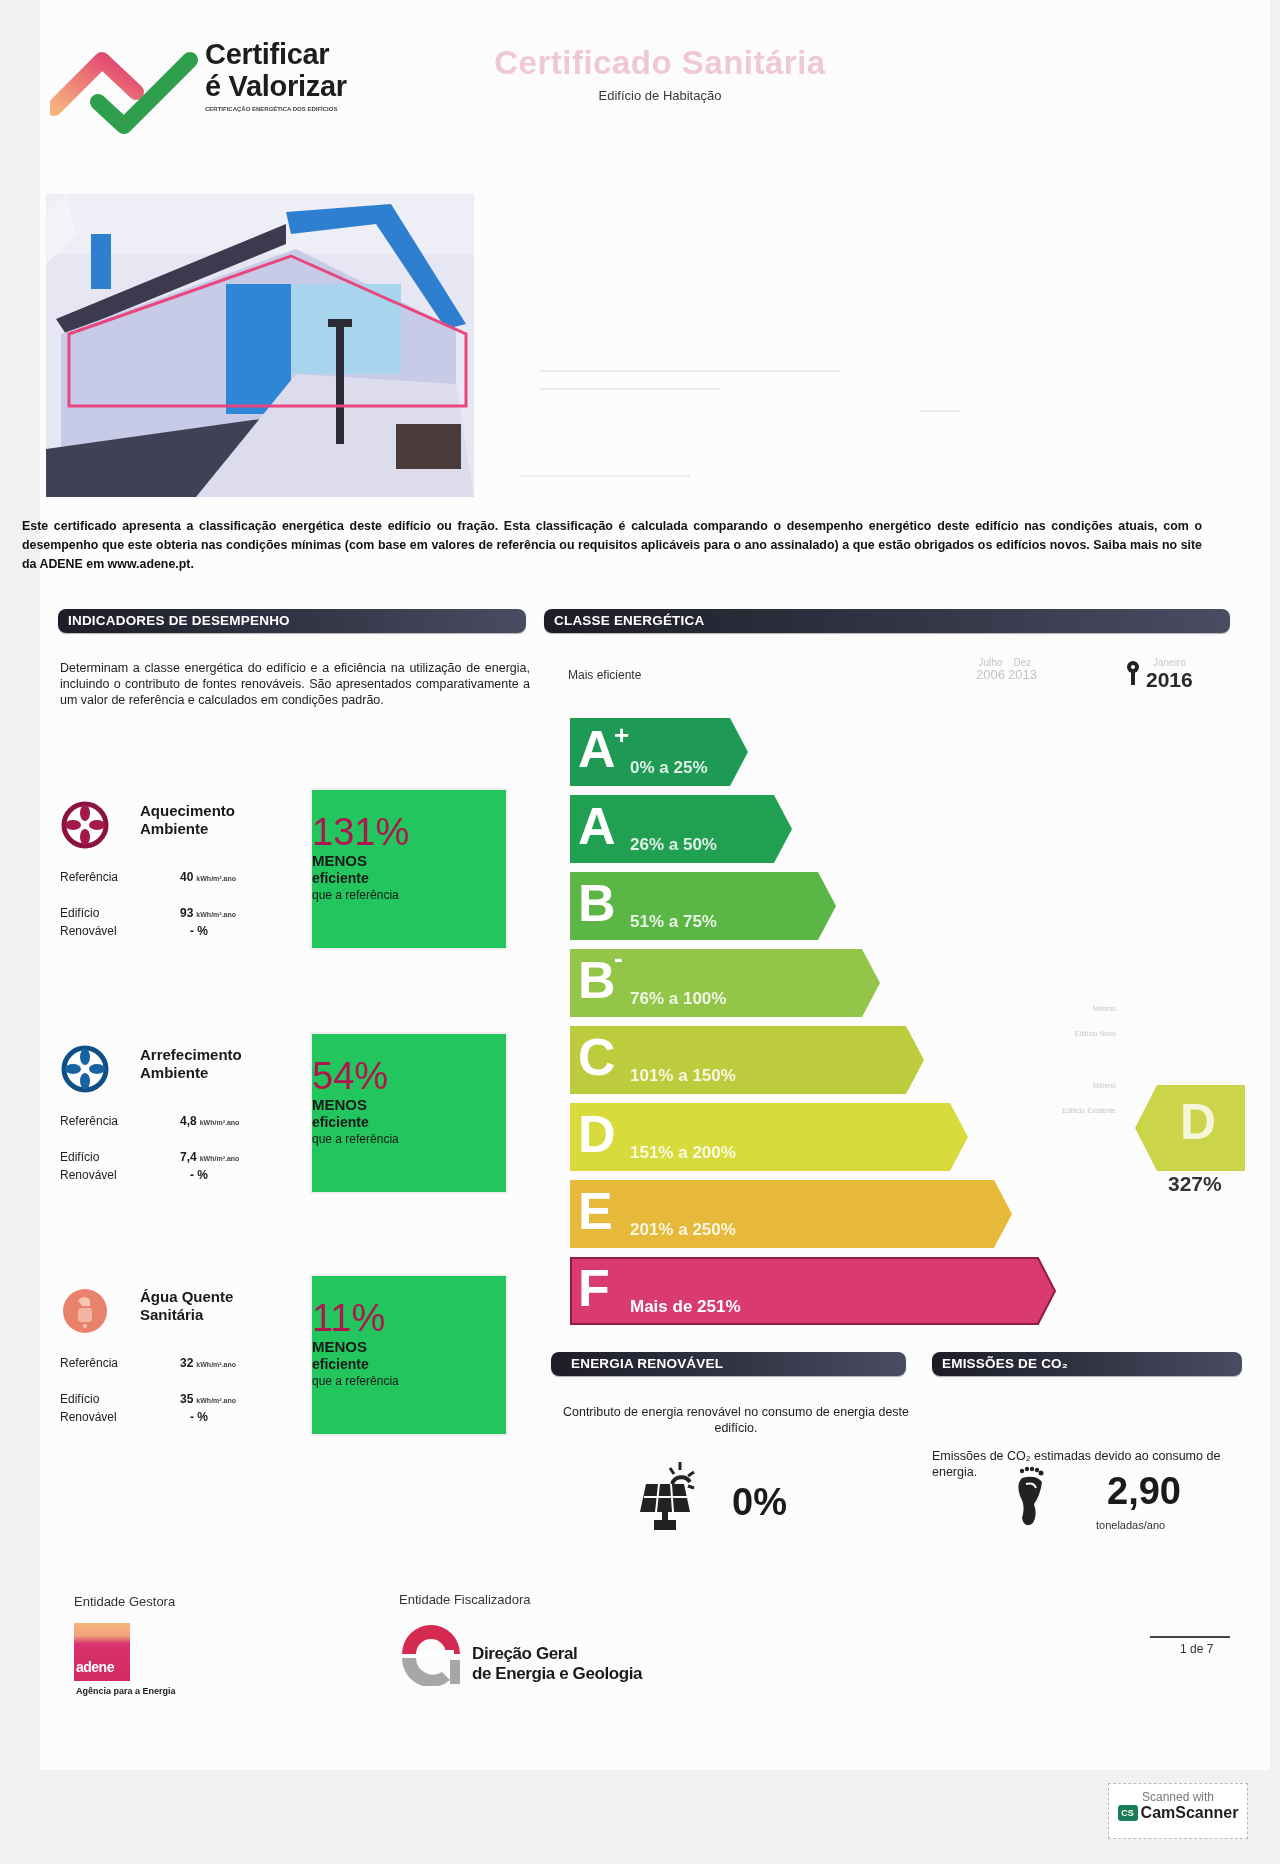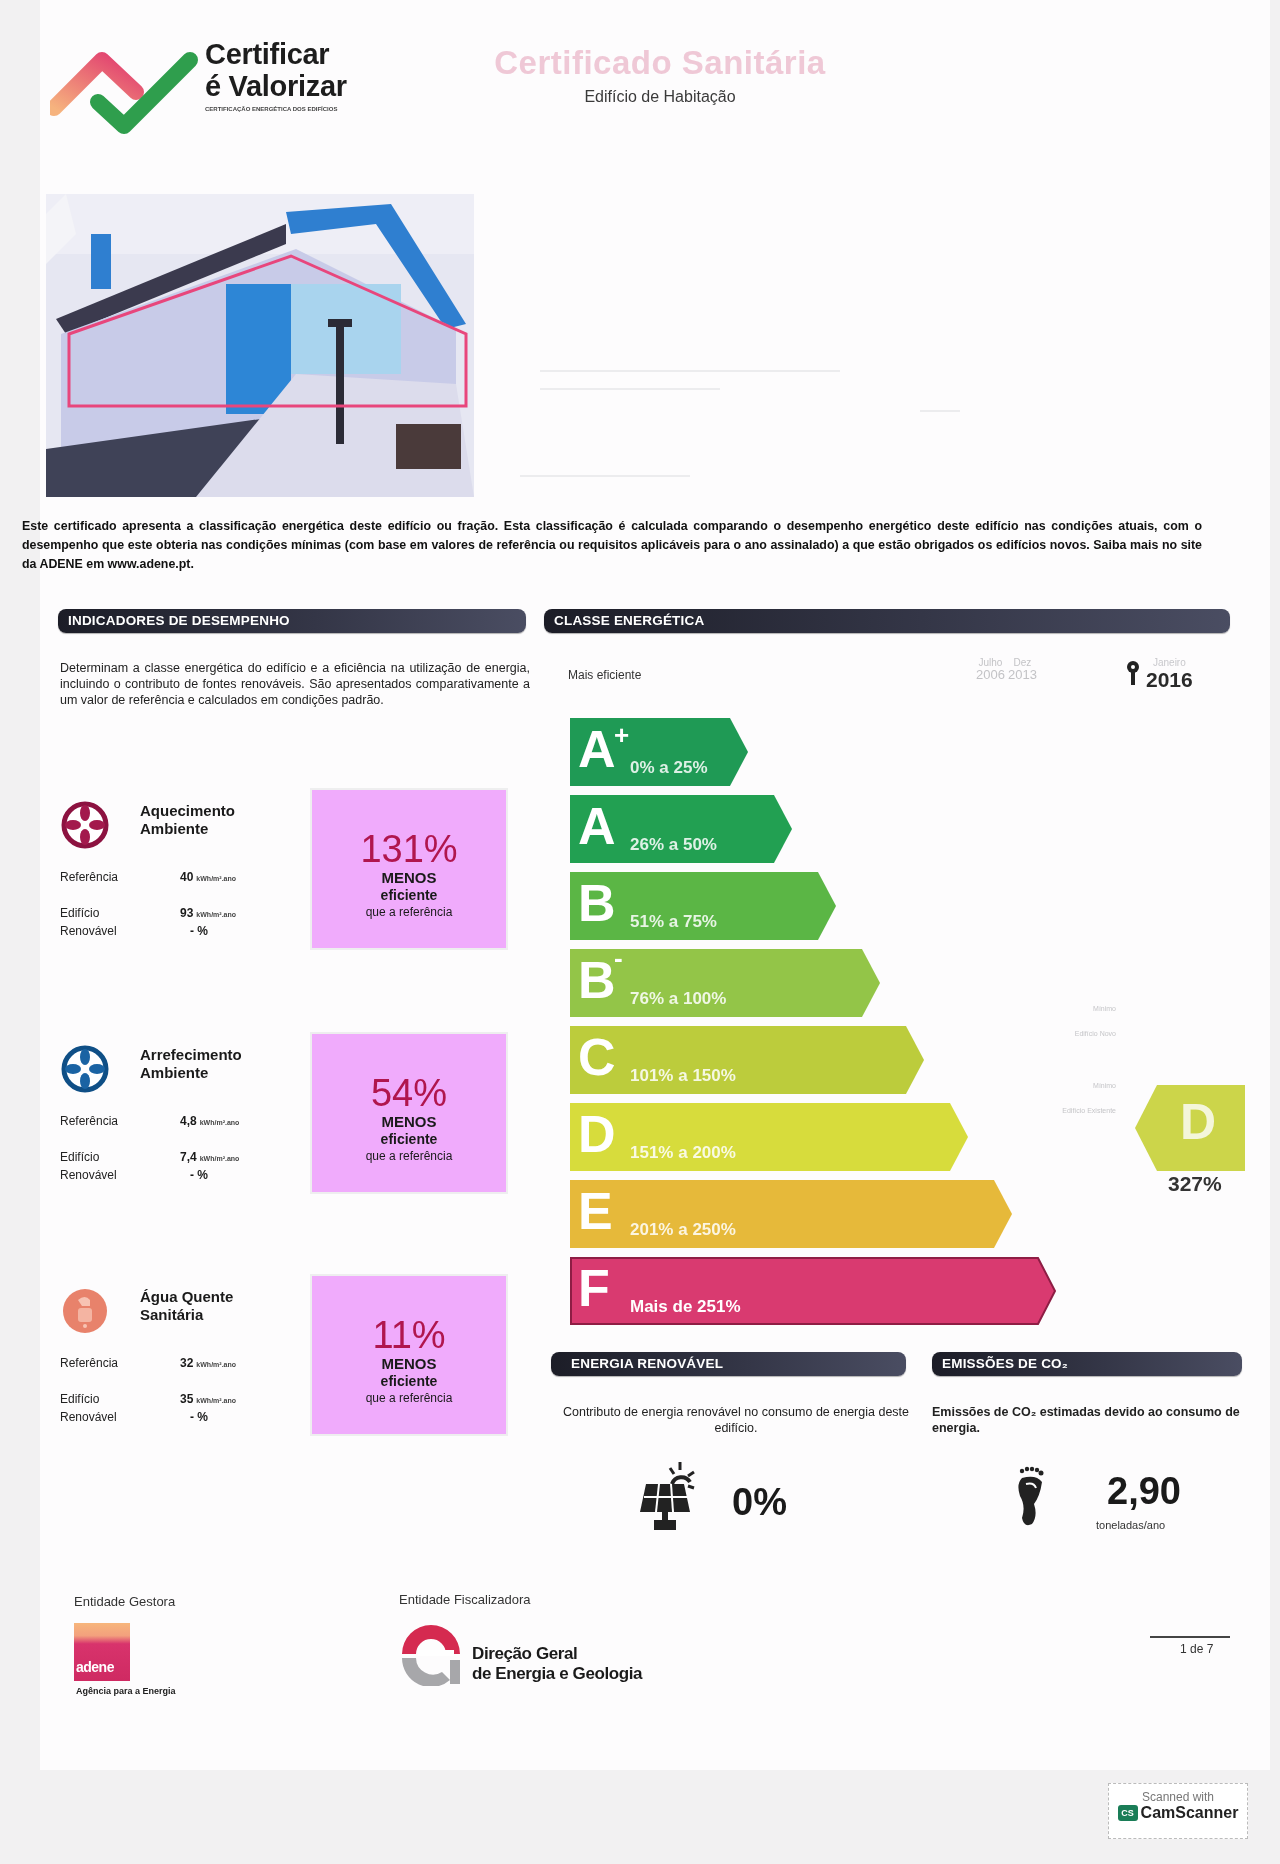--- a/index.html
+++ b/index.html
@@ -8,21 +8,21 @@
   .page { position: absolute; left: 40px; top: 0; width: 1230px; height: 1770px; background: #fdfcfd; }
 
   
   .logo { position: absolute; left: 50px; top: 38px; width: 340px; height: 100px; }
   .logo-mark { position: absolute; left: 0; top: 8px; width: 150px; height: 90px; }
   .logo-text { position: absolute; left: 155px; top: 0; }
   .logo-line1, .logo-line2 { font-weight: bold; font-size: 29px; color: #1d1d1d; line-height: 32px; letter-spacing: -0.3px; }
   .logo-sub { font-size: 6px; color: #444; margin-top: 4px; line-height: 7px; font-weight: bold; width: 140px; }
   .title-block { position: absolute; left: 440px; top: 44px; text-align: center; width: 440px; }
   .title-main { font-size: 33px; color: #efc8d6; font-weight: bold; letter-spacing: 0.5px; }
-  .title-sub { font-size: 16px; color: #3a3a3a; margin-top: 6px; }
+  .title-sub { font-size: 13px; color: #3a3a3a; margin-top: 6px; }
 
   
   .photo { position: absolute; left: 46px; top: 194px; width: 428px; height: 303px; overflow: hidden; background: #cfd3ea; }
   .photo svg { width: 100%; height: 100%; display: block; }
 
   
   .info-lines { position: absolute; left: 500px; top: 250px; width: 700px; height: 240px; }
   .info-line { position: absolute; height: 2px; background: #ececee; }
 
   
@@ -34,21 +34,21 @@
   .desc { position: absolute; font-size: 12.5px; line-height: 16px; color: #222; }
 
   
   .indicator { position: absolute; left: 22px; width: 470px; height: 170px; }
   .ind-icon { position: absolute; left: 0; top: 0; width: 50px; height: 50px; }
   .ind-title { position: absolute; left: 80px; top: 2px; font-size: 15px; font-weight: bold; line-height: 18px; width: 140px; }
   .ind-row { position: absolute; left: 0; font-size: 12px; width: 220px; }
   .ind-row .lbl { position: absolute; left: 0; color: #222; }
   .ind-row .val { position: absolute; left: 120px; font-weight: bold; }
   .ind-row .unit { font-size: 7px; font-weight: bold; color: #444; margin-left: 3px; }
-  .ind-box { position: absolute; left: 250px; top: -12px; width: 198px; height: 162px; border: 2px solid #eeeeef; background: #f0abfc; text-align: center; padding-top: 41px; }
+  .ind-box { position: absolute; left: 250px; top: -12px; width: 198px; height: 162px; border: 2px solid #eeeeef; background: #22c55e; padding-top: 24px; }
   .ind-pct { font-size: 38px; color: #b0164e; line-height: 36px; }
   .ind-less { font-size: 15px; font-weight: bold; line-height: 17px; margin-top: 2px; }
   .ind-eff { font-size: 14px; font-weight: bold; line-height: 18px; }
   .ind-ref { font-size: 12px; line-height: 16px; }
 
   
   .scale-head-left { position: absolute; left: 568px; top: 668px; font-size: 12px; color: #333; }
   .yr { position: absolute; top: 657px; text-align: center; color: #c3c3c6; font-size: 10px; line-height: 12px; }
   .yr .big { font-size: 13px; }
   .yr.active { color: #c8c8cc; }
@@ -344,21 +344,21 @@
     <line x1="23" y1="24" x2="20" y2="52"></line>
       <line x1="35" y1="24" x2="37" y2="52"></line>
     <line x1="8" y1="37" x2="51" y2="37"></line>
   </g>
   <rect x="26" y="52" width="6" height="8" fill="#222"></rect>
   <rect x="18" y="60" width="22" height="10" fill="#222"></rect>
 </svg>
 <div class="big-val" style="left:732px;top:1481px;font-size:38px;">0%</div>
 
 <div class="bar" style="left:932px;top:1352px;width:310px;">EMISSÕES DE CO₂</div>
-<div class="desc" style="left:932px;top:1404px;width:320px;font-weight:bold;">Emissões de CO₂ estimadas devido ao consumo de energia.</div>
+<div class="desc" style="left:932px;top:1448px;width:320px;">Emissões de CO₂ estimadas devido ao consumo de energia.</div>
 <svg style="position:absolute;left:1016px;top:1466px;width:30px;height:62px;" viewBox="0 0 30 62">
   <circle cx="6" cy="5" r="2.2" fill="#222"></circle>
     <circle cx="11" cy="3" r="2.2" fill="#222"></circle>
   <circle cx="16" cy="3" r="2.2" fill="#222"></circle>
     <circle cx="21" cy="4" r="2.2" fill="#222"></circle>
   <circle cx="25" cy="7" r="2.5" fill="#222"></circle>
   <path d="M6 12 Q20 8 26 16 Q24 30 18 38 Q22 50 16 58 Q8 62 6 52 Q10 40 4 30 Q0 18 6 12 Z" fill="#222"></path>
   <path d="M10 18 Q18 16 20 22" stroke="#fff" stroke-width="2" fill="none"></path>
 </svg>
 <div class="big-val" style="left:1107px;top:1470px;font-size:38px;">2,90</div>

